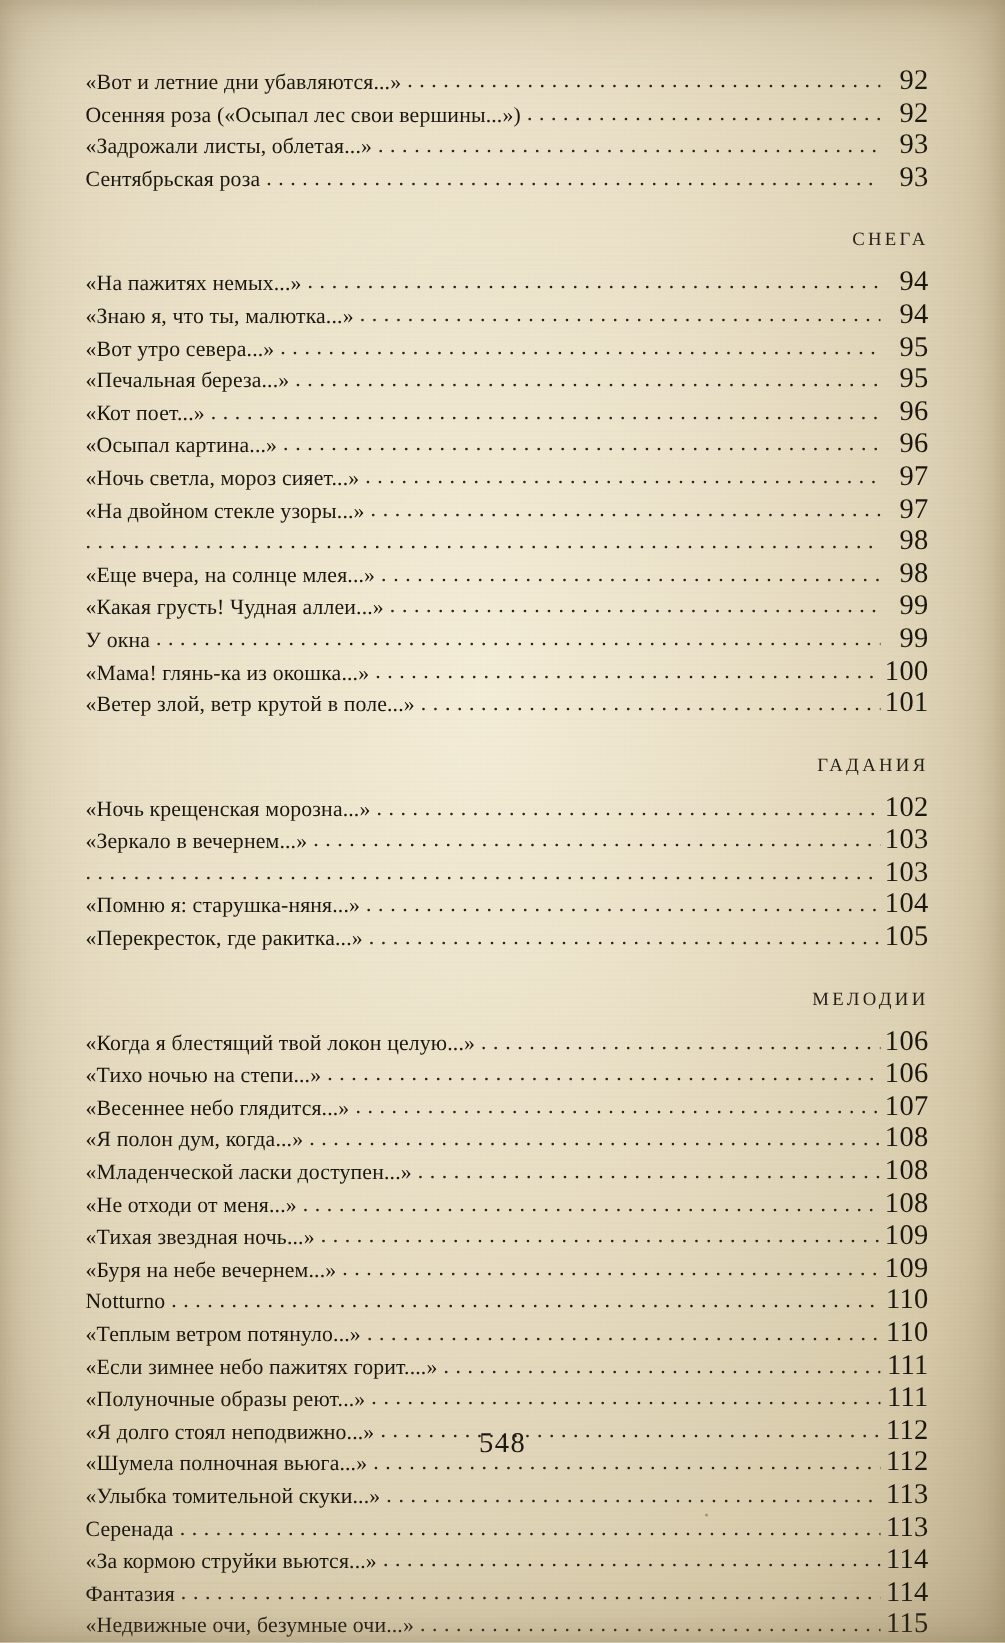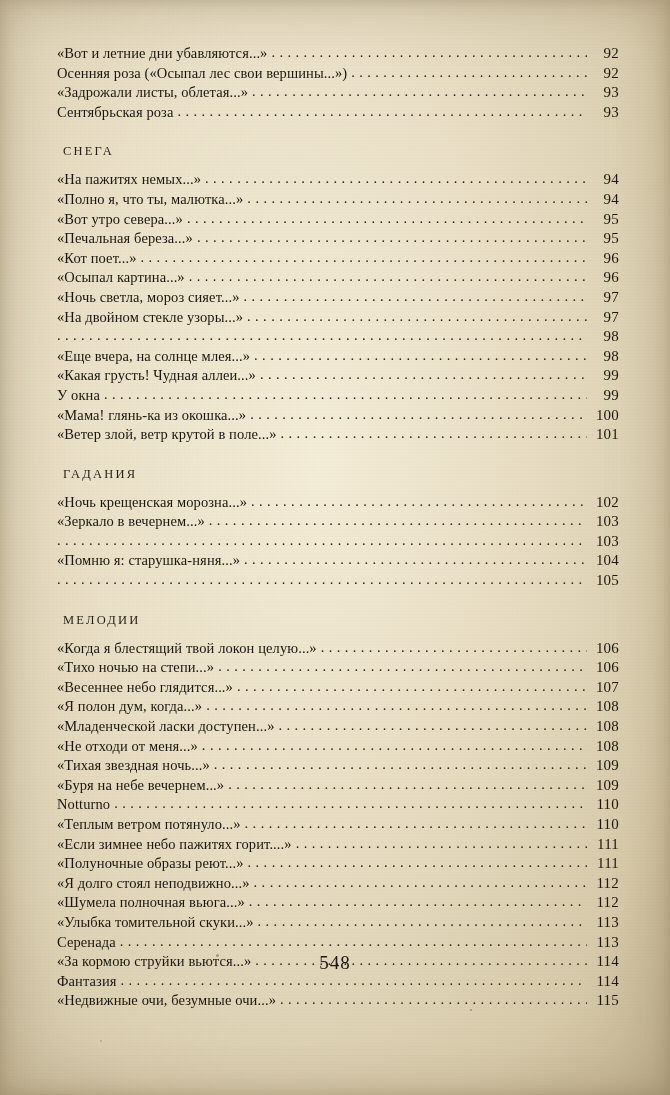--- a/index.html
+++ b/index.html
@@ -46,21 +46,21 @@
     padding: 0;
     margin-top: 14px;
   }
   .toc {
     position: absolute;
     left: 57px;
     top: 30px;
     width: 562px;
   }
   .section-title {
-    text-align: left;
+    text-align: right;
     font-size: 12.5px;
     letter-spacing: 2.2px;
     margin: 22px 0 11px 0;
     padding-left: 6px;
     color: #241f18;
     font-family: "Liberation Serif", serif;
   }
   .entry {
     display: flex;
     align-items: baseline;
@@ -81,21 +81,21 @@
     font-size: 14.5px;
     letter-spacing: 4.4px;
     color: #2a241b;
     transform: translateY(-1px);
     margin-right: 2px;
   }
   .entry .page {
     flex: 0 0 auto;
     width: 30px;
     text-align: right;
-    font-size: 15px;
+    font-size: 19px;
     letter-spacing: .2px;
   }
   .block { margin-bottom: 0; }
   .folio {
     position: absolute;
     top: 938px;
     left: 0;
     width: 670px;
     text-align: center;
     font-size: 19px;
@@ -140,21 +140,21 @@
         </div>
       </div>
       <div class="section-title">СНЕГА</div>
       <div class="block">
         <div class="entry">
           <span class="title">«На пажитях  немых...»</span>
           <span class="dots">................................................................................</span>
           <span class="page">94</span>
         </div>
         <div class="entry">
-          <span class="title">«Полно я, что ты, малютка...»</span>
+          <span class="title">«Знаю я, что ты, малютка...»</span>
           <span class="dots">................................................................................</span>
           <span class="page">94</span>
         </div>
         <div class="entry">
           <span class="title">«Вот утро севера...»</span>
           <span class="dots">................................................................................</span>
           <span class="page">95</span>
         </div>
         <div class="entry">
           <span class="title">«Печальная  береза...»</span>
@@ -226,20 +226,21 @@
         <div class="entry">
           <span class="dots">................................................................................</span>
           <span class="page">103</span>
         </div>
         <div class="entry">
           <span class="title">«Помню я: старушка-няня...»</span>
           <span class="dots">................................................................................</span>
           <span class="page">104</span>
         </div>
         <div class="entry">
+          <span class="title">«Перекресток,  где ракитка...»</span>
           <span class="dots">................................................................................</span>
           <span class="page">105</span>
         </div>
       </div>
       <div class="section-title">МЕЛОДИИ</div>
       <div class="block">
         <div class="entry">
           <span class="title">«Когда я блестящий твой локон  целую...»</span>
           <span class="dots">................................................................................</span>
           <span class="page">106</span>

